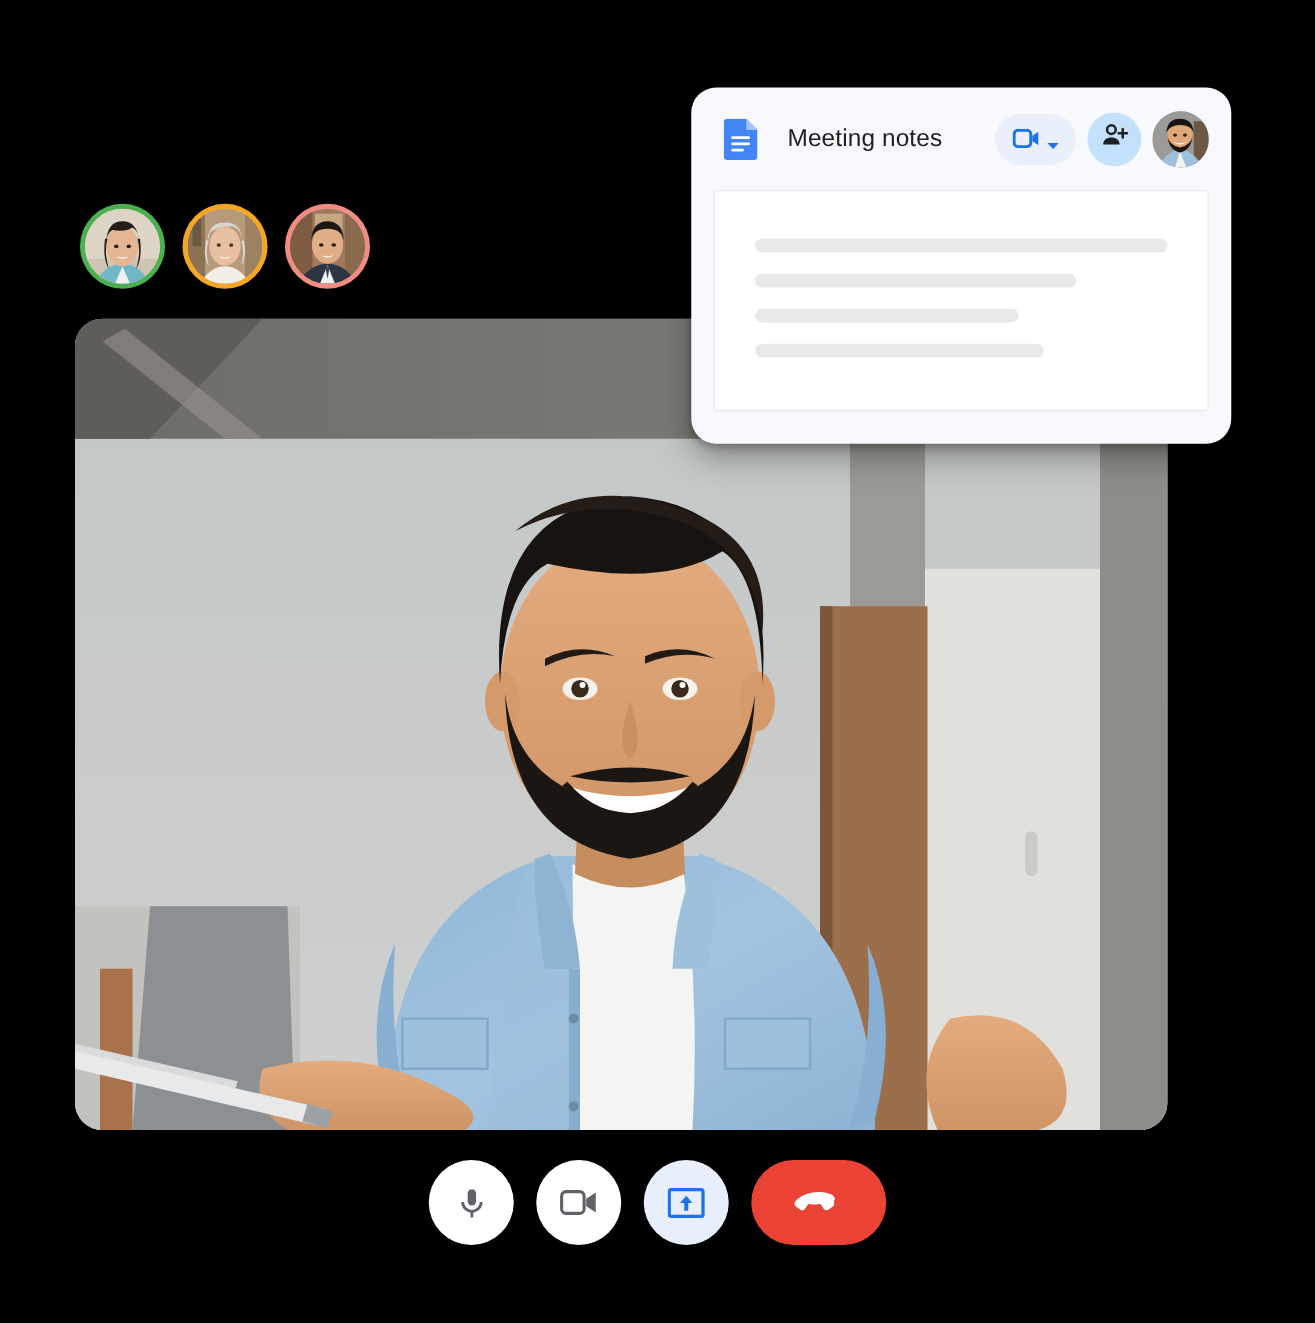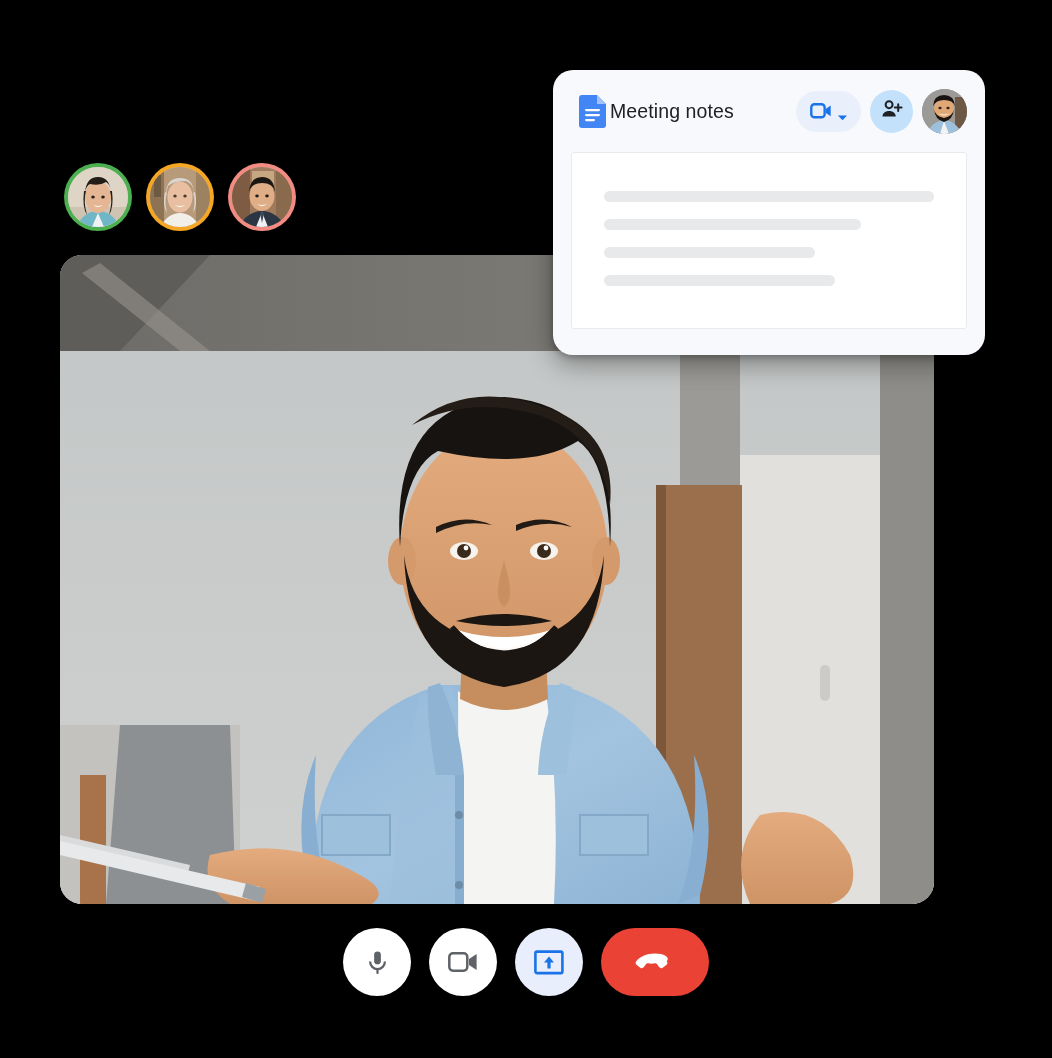--- a/index.html
+++ b/index.html
@@ -75,21 +75,21 @@
   }
   #notes-header {
     height: 82px;
     display: flex;
     align-items: center;
     padding: 0 18px 0 26px;
     gap: 0;
   }
   #doc-icon { width: 27px; height: 33px; flex: 0 0 auto; }
   #doc-title {
-    margin-left: 4px;
+    margin-left: 24px;
     font-size: 19.5px;
     color: #202124;
     letter-spacing: 0.1px;
     white-space: nowrap;
     flex: 1 1 auto;
   }
   .hdr-btn { flex: 0 0 auto; }
   #camera-pill {
     width: 65px;
     height: 41px;

